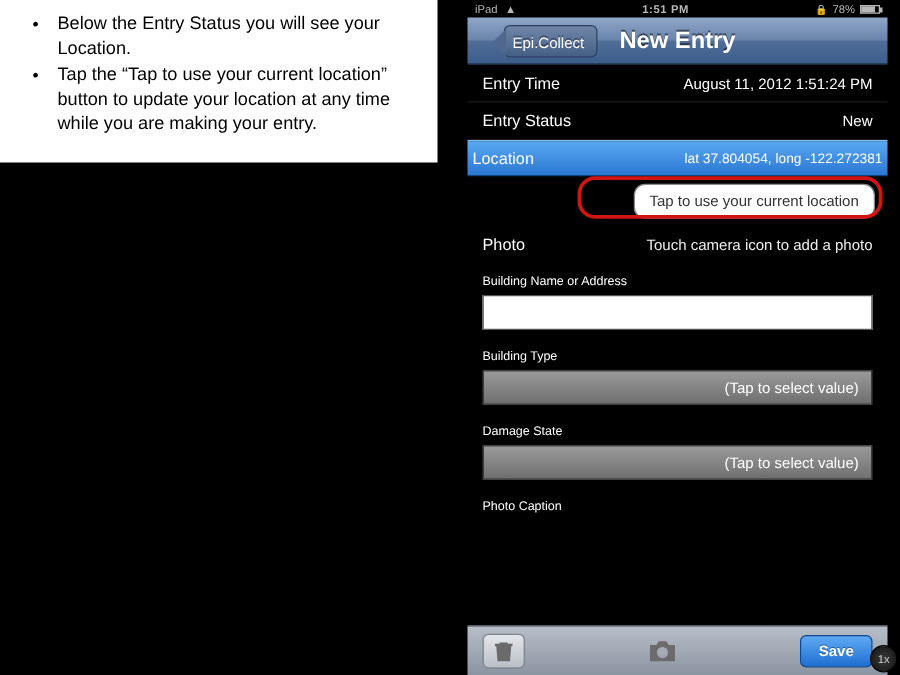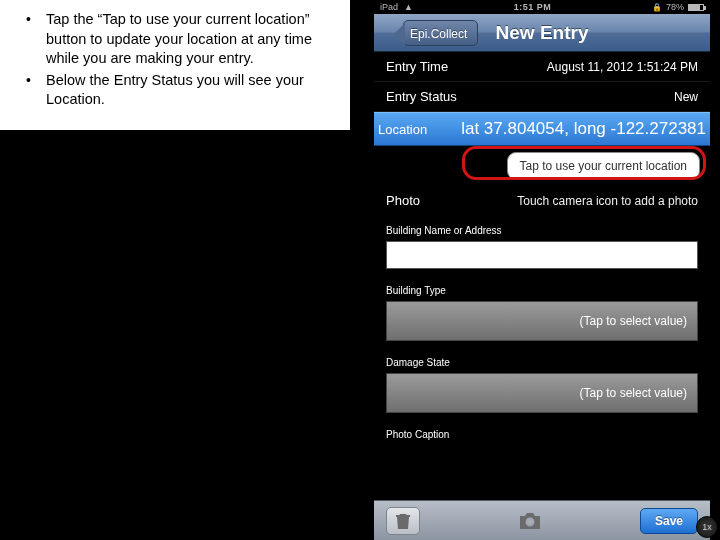--- a/index.html
+++ b/index.html
@@ -107,21 +107,21 @@
     font-size: 13px;
     border-bottom: 1px solid #1a1a1a;
   }
   .row .value { color:#fff; font-size:12px; }
   .row.location {
     background: linear-gradient(#59a8f2,#2b77d3);
     border-top: 1px solid #7fc0fb;
     border-bottom: 1px solid #12447e;
     padding: 6px 4px;
   }
-  .row.location .value { font-size: 17px; margin-left: 28px; }
+  .row.location .value { font-size: 11px; margin-left: 28px; }
   .pill-wrap {
     padding: 6px 10px 6px 0;
     display: flex;
     justify-content: flex-end;
     position: relative;
   }
   .pill {
     background: #fff;
     color: #333;
     font-size: 12px;
@@ -145,21 +145,21 @@
     padding: 10px 12px 5px;
   }
   .text-input {
     margin: 0 12px 6px;
     height: 28px;
     background: #fff;
     border: 1px solid #555;
   }
   .select-field {
     margin: 0 12px 6px;
-    height: 40px;
+    height: 28px;
     background: linear-gradient(#9a9a9a,#6f6f6f);
     border: 1px solid #444;
     color: #fff;
     font-size: 12px;
     display: flex;
     align-items: center;
     justify-content: flex-end;
     padding: 0 10px;
   }
   .hint {
@@ -209,22 +209,22 @@
     font-size:9px;
     display:flex;align-items:center;justify-content:center;
     border:1px solid #000;
   }
 </style>
 </head>
 <body>
 
 <div class="left-panel">
   <ul>
+    <li>Below the Entry Status you will see your Location.</li>
     <li>Tap the “Tap to use your current location” button to update your location at any time while you are making your entry.</li>
-    <li>Below the Entry Status you will see your Location.</li>
   </ul>
 </div>
 
 <div class="device">
 
   <div class="statusbar">
     <span style="display:flex;gap:6px;align-items:center;">
       <span>iPad</span>
       <span>▲</span>
     </span>

